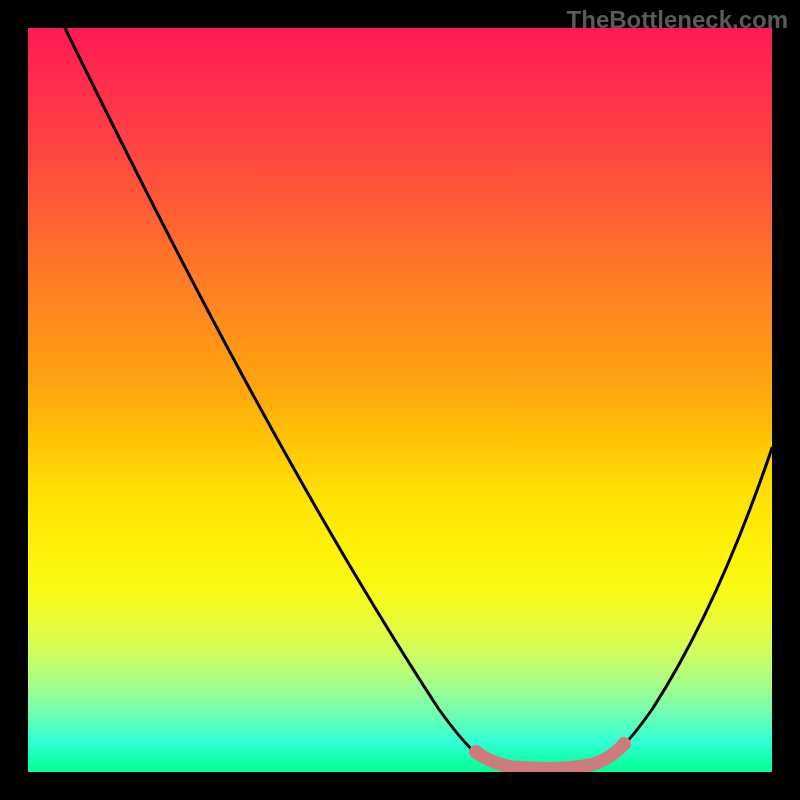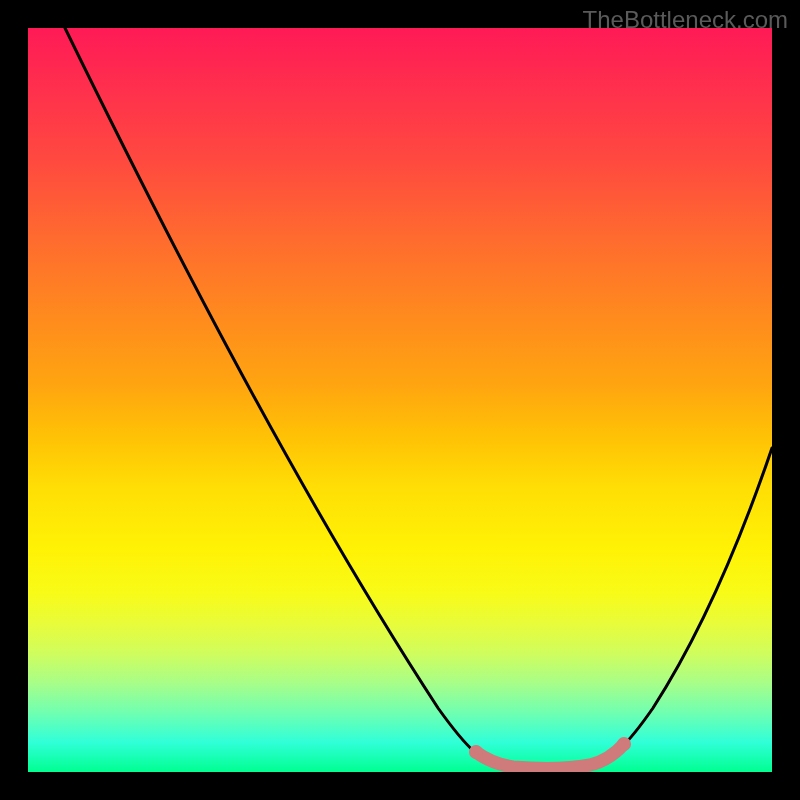--- a/index.html
+++ b/index.html
@@ -9,21 +9,21 @@
     background: #000;
     position: relative;
     font-family: Arial, sans-serif;
   }
   .attribution {
     position: absolute;
     top: 6px;
     right: 12px;
     color: #5a5a5a;
     font-size: 24px;
-    font-weight: 400;
+    font-weight: 700;
     z-index: 10;
   }
   .plot-area {
     position: absolute;
     left: 28px;
     top: 28px;
     width: 744px;
     height: 744px;
     overflow: hidden;
   }

